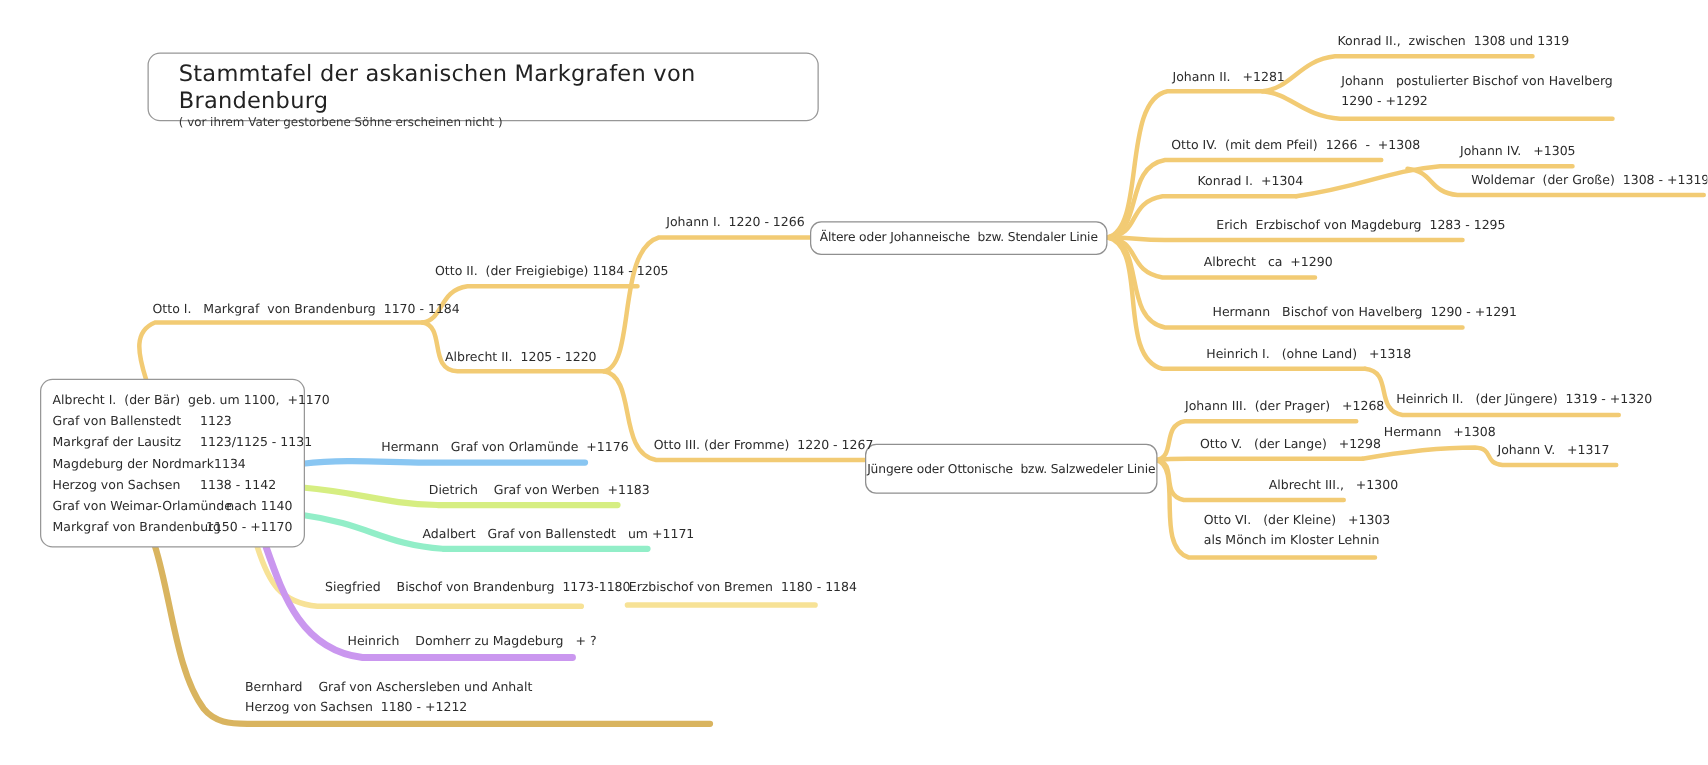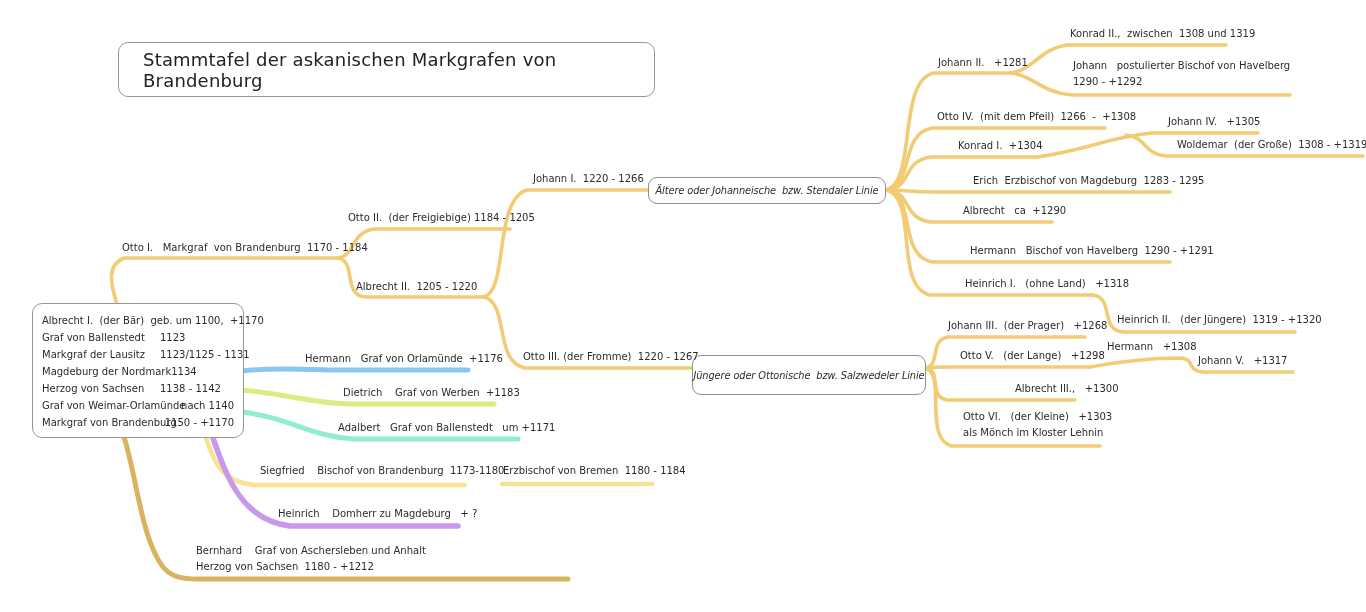--- a/index.html
+++ b/index.html
@@ -10,21 +10,21 @@
   .label .l2{display:block;margin-top:3px;}
   .rbox{position:absolute;z-index:1;background:#fff;border:1.5px solid #979797;border-radius:10px;box-sizing:border-box;}
   #title-box{left:118px;top:42px;width:537px;height:55px;padding:6px 24px;}
   #title-box .t{font-size:18px;letter-spacing:.2px;color:#222;}
   #title-box .s{font-size:9.5px;margin-top:2px;color:#333;}
   #root-box{left:32px;top:303px;width:212px;height:135px;padding:8px 9px;font-size:10px;line-height:17px;}
   #root-box .row{display:flex;white-space:pre;}
   #root-box .nm{min-width:118px;}
   .linie-box{position:absolute;z-index:2;background:#fff;border:1.4px solid #8f8f8f;border-radius:9px;
              display:flex;align-items:center;justify-content:center;font-size:9.8px;letter-spacing:-.1px;
-             box-sizing:border-box;white-space:pre;font-style:italic;}
+             box-sizing:border-box;white-space:pre;}
   #stendal-box{left:648px;top:177px;width:238px;height:27px;}
   #salzwedel-box{left:692px;top:355px;width:234px;height:40px;}
 </style>
 </head>
 <body>
 
 <div id="canvas">
 
   <svg class="edges" width="1366" height="612" viewBox="0 0 1366 612">
     <g fill="none" stroke-linecap="round" stroke-width="3.6">
@@ -57,20 +57,21 @@
       <path stroke-width="5" d="M242,371 C278,367 308,370 340,370 L468,370" stroke="#89c6f2"></path>
       <path stroke-width="5" d="M242,390 C290,394 306,403 350,404 L494,404" stroke="#d6ee82"></path>
       <path stroke-width="5" d="M242,412 C294,419 308,436 354,439 L518,439" stroke="#92eec8"></path>
       <path stroke-width="5.5" d="M213,438 C227,478 242,520 290,526 L458,526" stroke="#ca97ef"></path>
       <path stroke-width="5" d="M124,437 C137,478 141,538 163,567 C172,578 184,579 198,579 L568,579" stroke="#d9b45f"></path>
     </g>
   </svg>
 
   <div class="rbox" id="title-box">
     <div class="t">Stammtafel der askanischen Markgrafen von Brandenburg</div>
+    <div class="s">( vor ihrem Vater gestorbene Söhne erscheinen nicht )</div>
   </div>
 
   <div class="rbox" id="root-box">
     <div class="row"><span class="nm">Albrecht I.  (der Bär)  geb. um 1100,  +1170</span><span></span></div>
     <div class="row"><span class="nm">Graf von Ballenstedt</span><span>1123</span></div>
     <div class="row"><span class="nm">Markgraf der Lausitz</span><span>1123/1125 - 1131</span></div>
     <div class="row"><span class="nm">Magdeburg der Nordmark</span><span>1134</span></div>
     <div class="row"><span class="nm">Herzog von Sachsen</span><span>1138 - 1142</span></div>
     <div class="row"><span class="nm">Graf von Weimar-Orlamünde</span><span>nach 1140</span></div>
     <div class="row"><span class="nm">Markgraf von Brandenburg</span><span>1150 - +1170</span></div>

